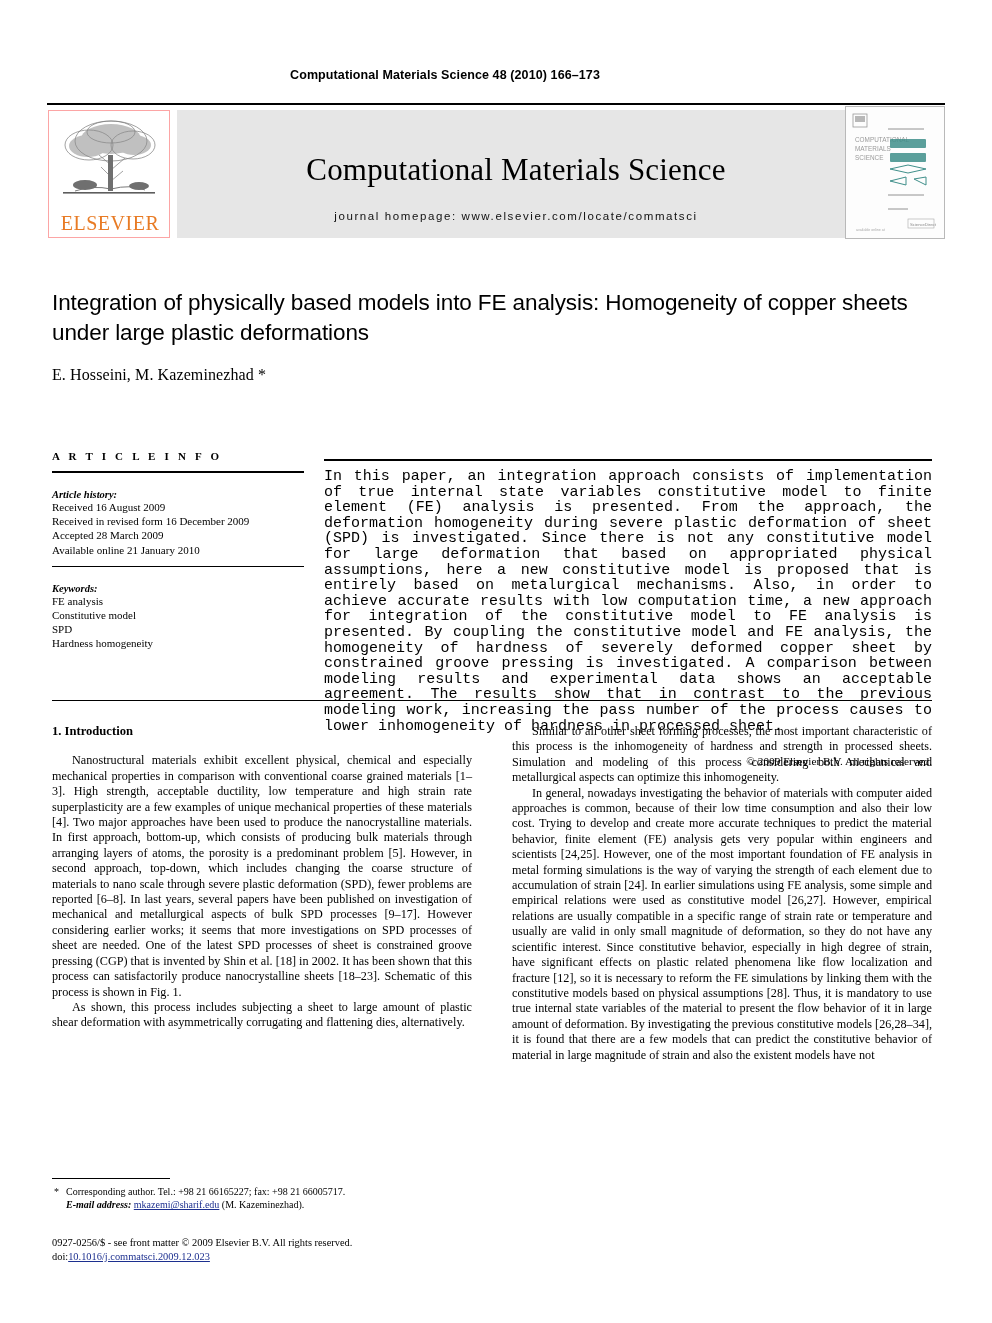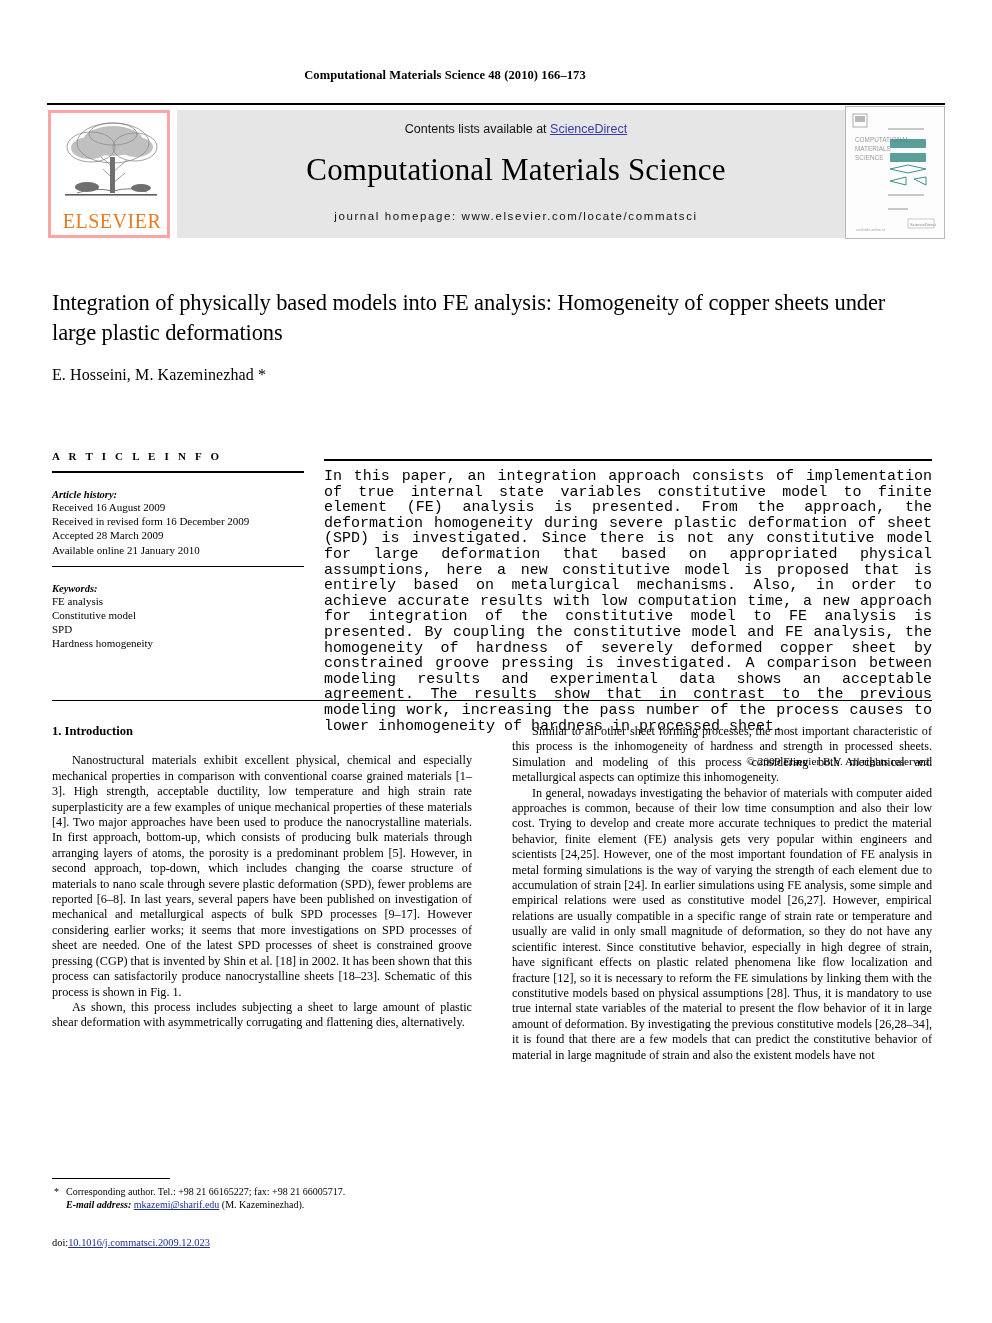--- a/index.html
+++ b/index.html
@@ -22,21 +22,21 @@
     box-sizing: border-box;
   }
 
   
   .running-head {
     position: absolute;
     top: 68px;
     left: 0;
     width: 890px;
     text-align: center;
-    font-family: Liberation Serif, serif;
+    font-family: Liberation Sans, sans-serif;
     font-size: 12.5px;
     font-weight: bold;
     letter-spacing: 0.1px;
   }
 
   
   .header-wrap {
     position: absolute;
     top: 103px;
     left: 47px;
@@ -50,21 +50,21 @@
     width: 898px;
     height: 2px;
     background: #000;
   }
   .elsevier-logo {
     position: absolute;
     top: 7px;
     left: 1px;
     width: 122px;
     height: 128px;
-    border: 3px solid #fca5a5;
+    border: 1px solid #fca5a5;
     box-sizing: border-box;
     background: #fff;
   }
   .tree-svg {
     position: absolute;
     top: 4px;
     left: 6px;
     width: 108px;
     height: 92px;
   }
@@ -135,21 +135,21 @@
   }
 
   
   .title-block {
     position: absolute;
     top: 288px;
     left: 52px;
     width: 880px;
   }
   .paper-title {
-    font-family: Liberation Serif, serif;
+    font-family: Liberation Sans, sans-serif;
     font-size: 22.5px;
     line-height: 30px;
     font-weight: normal;
     margin: 0;
     letter-spacing: -0.1px;
   }
   .authors {
     margin-top: 18px;
     font-family: "Liberation Serif", serif;
     font-size: 16px;
@@ -330,23 +330,20 @@
           <rect x="53" y="40" width="5" height="36"></rect>
           <ellipse cx="30" cy="70" rx="12" ry="5"></ellipse>
           <ellipse cx="84" cy="71" rx="10" ry="4"></ellipse>
         </g>
         <rect x="8" y="77" width="92" height="1.6" fill="#5d5d5d"></rect>
       </svg>
       <div class="elsevier-word">ELSEVIER</div>
     </div>
 
     <div class="banner">
-      <div class="banner-contents">
-        <span>Contents lists available at </span><a class="sd-link" href="#">ScienceDirect</a>
-      </div>
       <div class="banner-journal">Computational Materials Science</div>
       <div class="banner-homepage">journal homepage: www.elsevier.com/locate/commatsci</div>
     </div>
 
     <div class="cover-thumb">
       <svg viewBox="0 0 100 133" width="100" height="133">
         <rect x="0" y="0" width="100" height="133" fill="#fdfdfd"></rect>
         <rect x="7" y="7" width="14" height="13" fill="none" stroke="#999" stroke-width="0.8"></rect>
         <rect x="9" y="9" width="10" height="6" fill="#b8b8b8"></rect>
         <line x1="42" y1="22" x2="78" y2="22" stroke="#777" stroke-width="0.8"></line>
@@ -421,16 +418,17 @@
       <span class="fn-star">*</span><span>Corresponding author. Tel.: +98 21 66165227; fax: +98 21 66005717.</span>
     </div>
     <div class="fn-line">
       <span class="fn-em">E-mail address:</span>
       <a class="link" href="#">mkazemi@sharif.edu</a>
       <span>(M. Kazeminezhad).</span>
     </div>
   </div>
 
   <div class="issn">
+    <div>0927-0256/$ - see front matter © 2009 Elsevier B.V. All rights reserved.</div>
     <div><span>doi:</span><a class="link" href="#">10.1016/j.commatsci.2009.12.023</a></div>
   </div>
 
 </div>
 
 </body></html>

